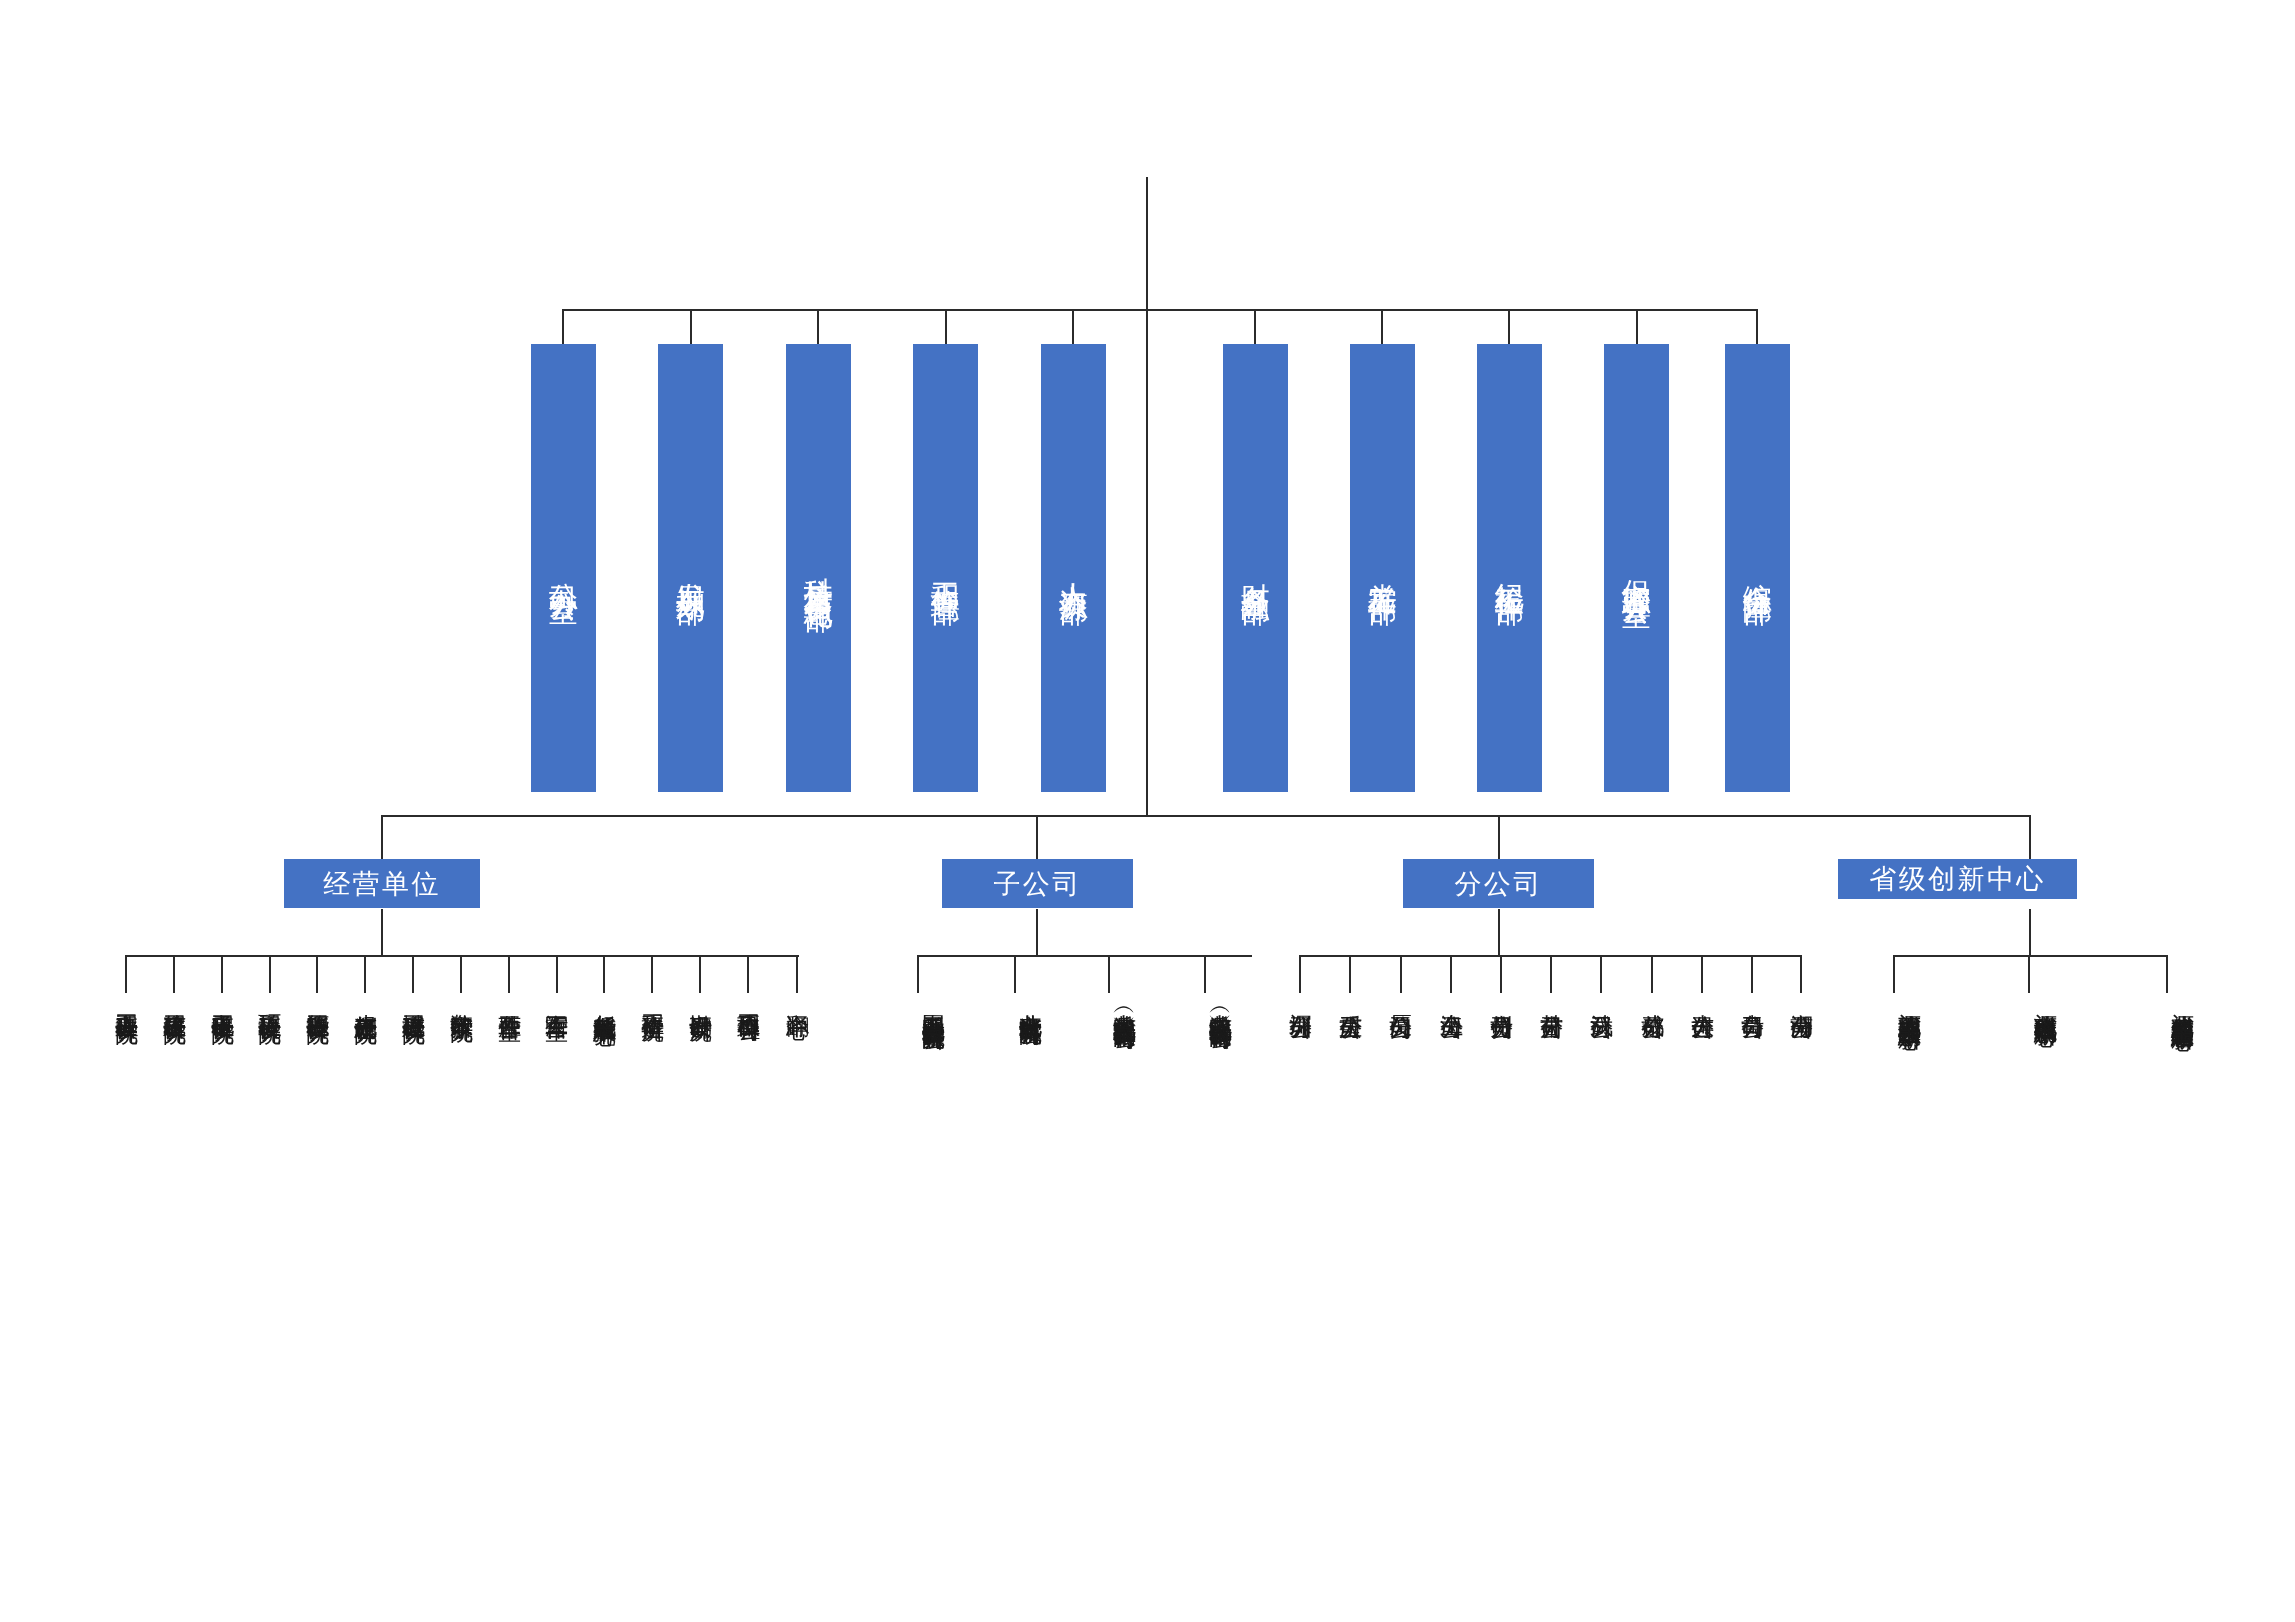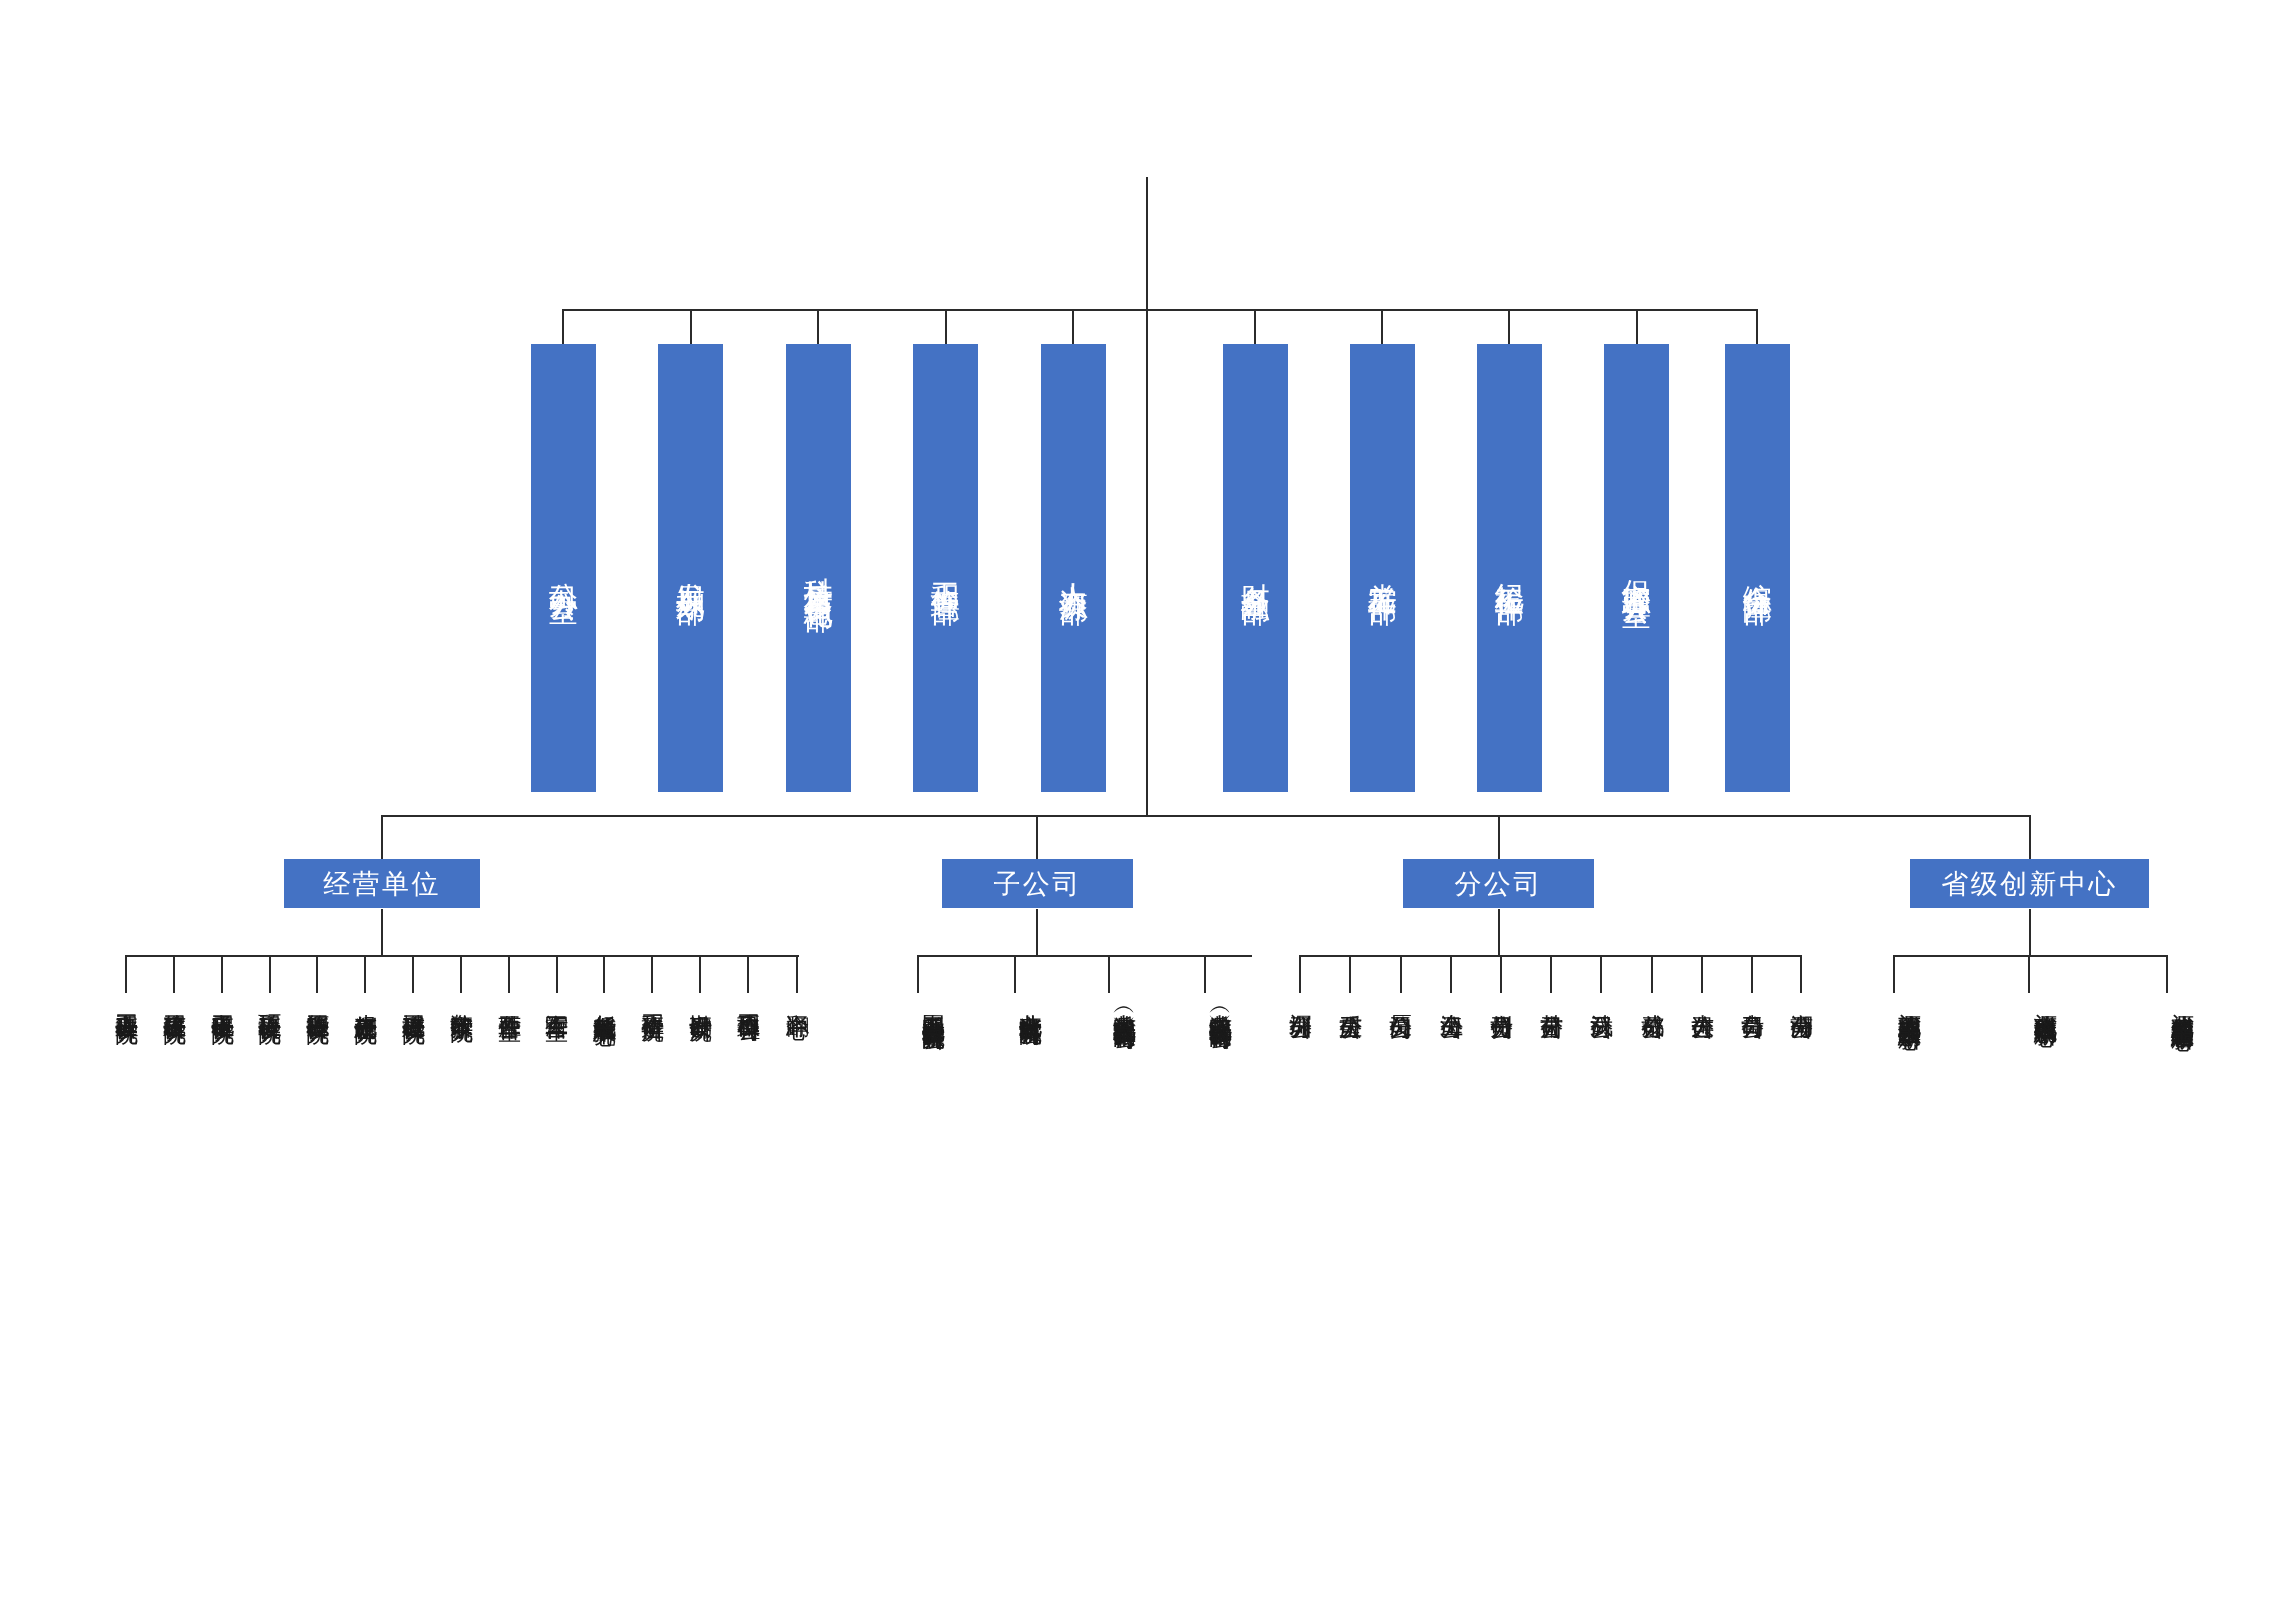--- a/index.html
+++ b/index.html
@@ -123,21 +123,21 @@
 
   <div class="node group-node" style="left:284px; top:859px; width:196px; height:49px;">
     <span>经营单位</span>
   </div>
   <div class="node group-node" style="left:942px; top:859px; width:191px; height:49px;">
     <span>子公司</span>
   </div>
   <div class="node group-node" style="left:1403px; top:859px; width:191px; height:49px;">
     <span>分公司</span>
   </div>
-  <div class="node group-node" style="left:1910px; top:859px; width:239px; height:49px;">
+  <div class="node group-node" style="left:1838px; top:859px; width:239px; height:40px;">
     <span>省级创新中心</span>
   </div>
 
   <div class="line v" style="left:381px; top:909px; width:2.4px; height:48px;"></div>
   <div class="line h" style="left:125px; top:955px; width:674px; height:2.4px;"></div>
   <div class="line v" style="left:125px; top:955px; width:2.4px; height:38px;"></div>
   <div class="line v" style="left:173px; top:955px; width:2.4px; height:38px;"></div>
   <div class="line v" style="left:221px; top:955px; width:2.4px; height:38px;"></div>
   <div class="line v" style="left:269px; top:955px; width:2.4px; height:38px;"></div>
   <div class="line v" style="left:316px; top:955px; width:2.4px; height:38px;"></div>

